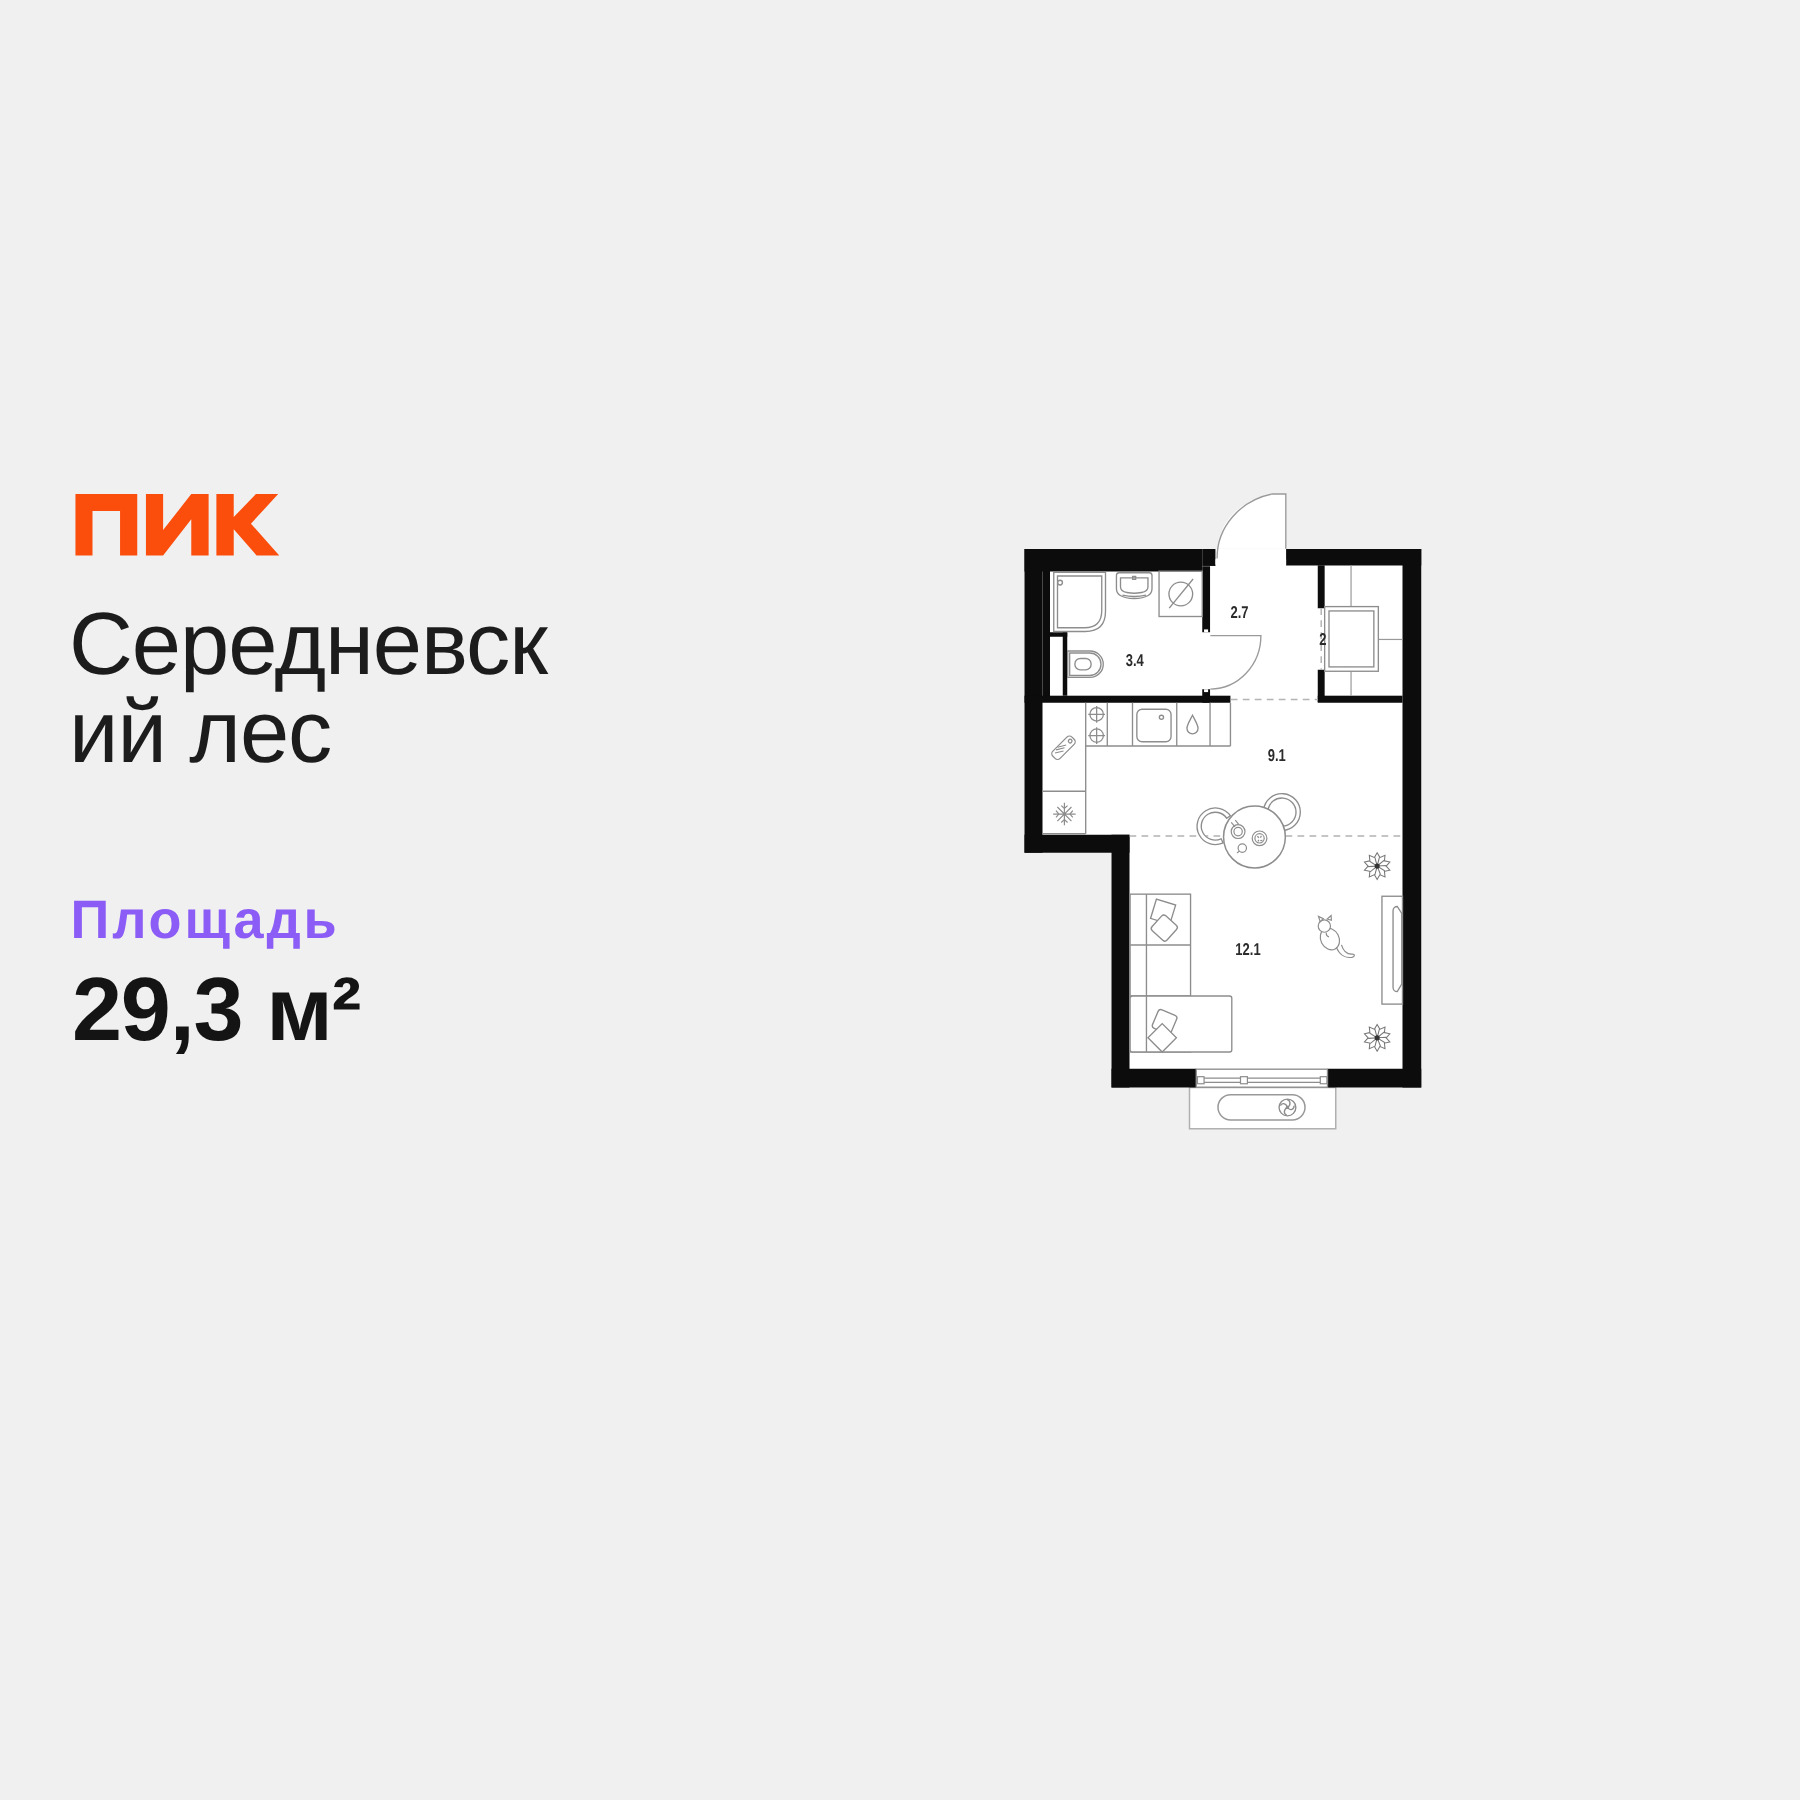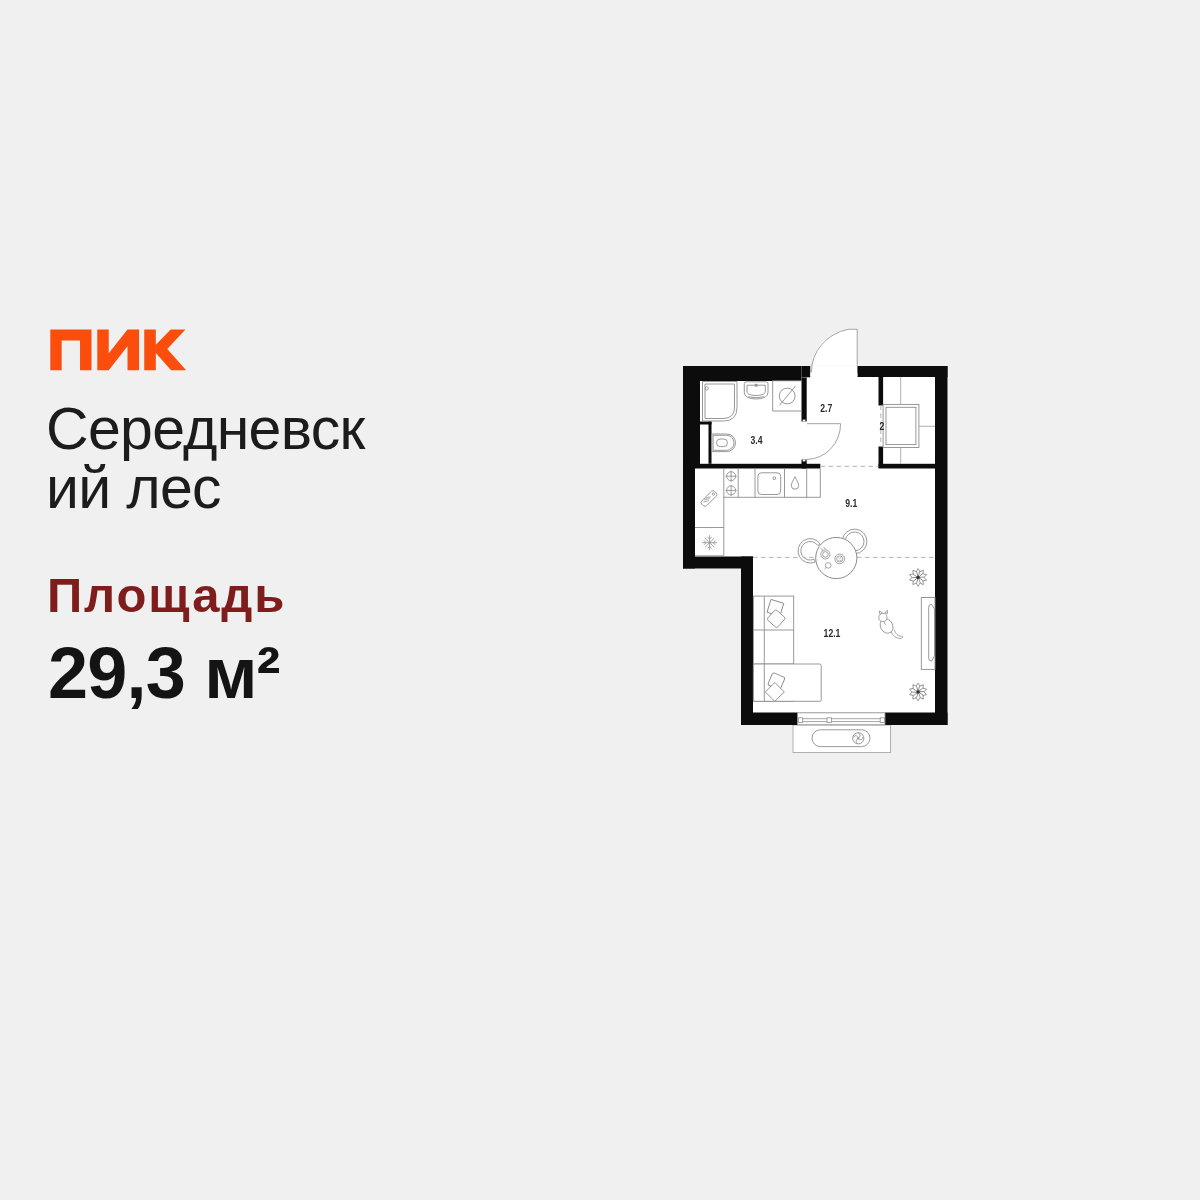--- a/index.html
+++ b/index.html
@@ -1,20 +1,20 @@
 <!DOCTYPE html>
 <html><head>
 <meta charset="utf-8">
 <style>
   html,body{margin:0;padding:0;width:1200px;height:1200px;background:#f0f0f0;overflow:hidden;}
   body{font-family:"Liberation Sans",sans-serif;position:relative;}
   .abs{position:absolute;}
   #title{left:46px;top:400px;font-size:59px;line-height:58.5px;font-weight:normal;color:#1c1c1c;letter-spacing:-0.7px;}
-  #arealabel{left:47px;top:577px;font-size:49px;line-height:36px;font-weight:bold;color:#7f1d1d;letter-spacing:1.9px;}
-  #areaval{left:48px;top:643px;font-size:72px;line-height:60px;font-weight:bold;color:#141414;letter-spacing:-0.8px;}
+  #arealabel{left:47px;top:595px;font-size:36px;line-height:36px;font-weight:bold;color:#8b5cf6;letter-spacing:1.9px;}
+  #areaval{left:48px;top:643px;font-size:60px;line-height:60px;font-weight:bold;color:#141414;letter-spacing:-0.8px;}
 </style>
 </head>
 <body style="transform:translateZ(0)">
 
 <svg class="abs" style="left:49.5px;top:328.5px" width="139" height="42" viewBox="0 0 137 42" preserveAspectRatio="none">
   <g fill="#FB4E0D">
     <path d="M0.3,41.3 V0.4 H40.9 V41.3 H29.6 V11.6 H11.5 V41.3 Z"></path>
     <path d="M46.6,41.3 V0.4 H57.9 V24.3 L76.4,0.4 H87.8 V41.3 H76.4 V17.2 L57.9,41.3 Z"></path>
     <path d="M92.9,41.3 V0.4 H104.3 V15.7 L118.9,0.4 H133.5 L115.6,20.1 L134.2,41.3 H119.3 L104.3,23.9 V41.3 Z"></path>
   </g>

